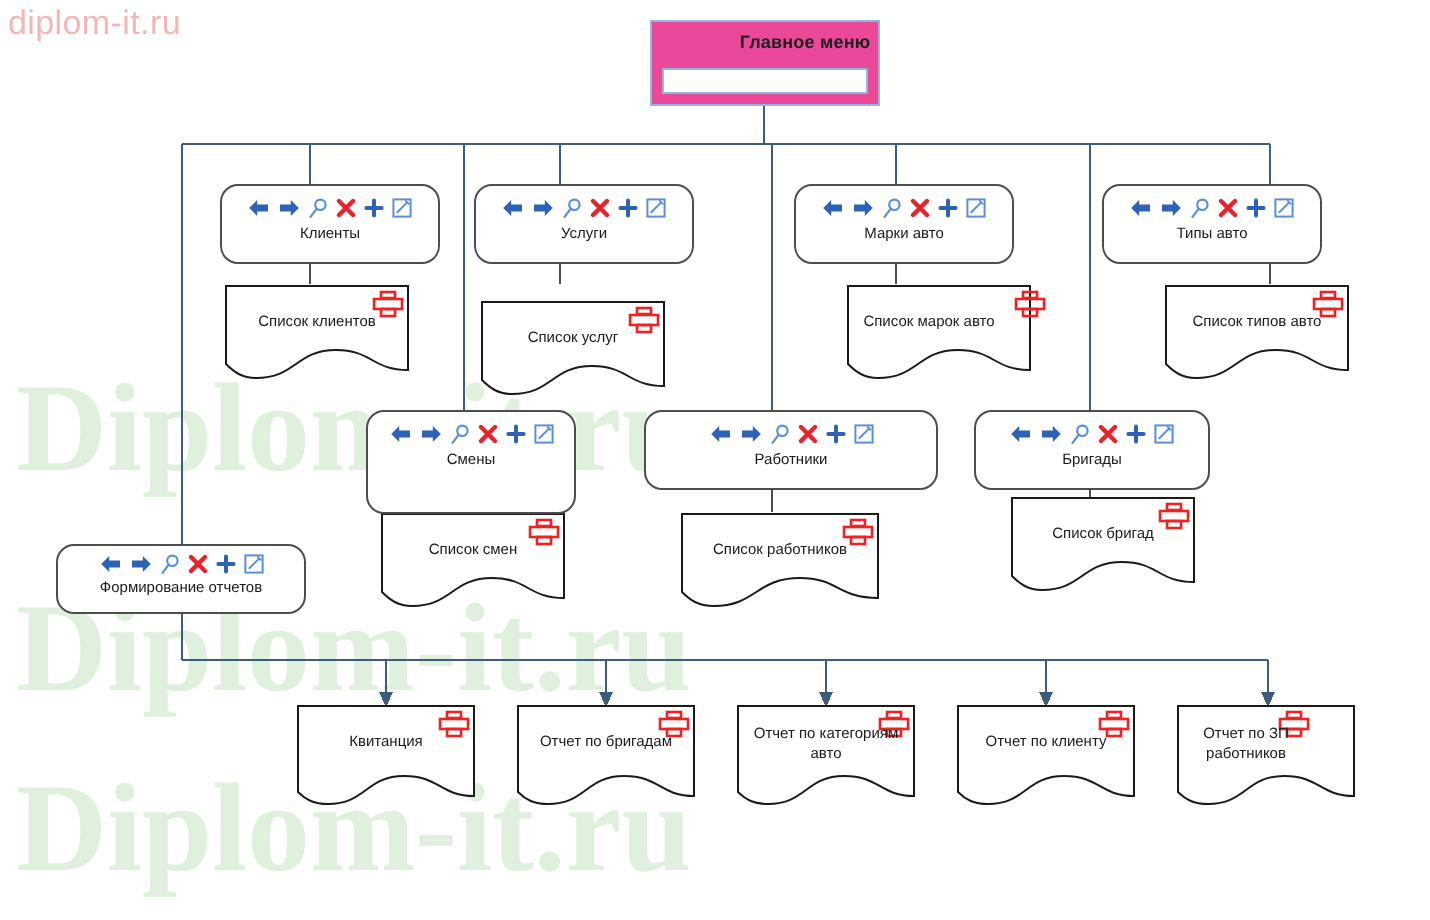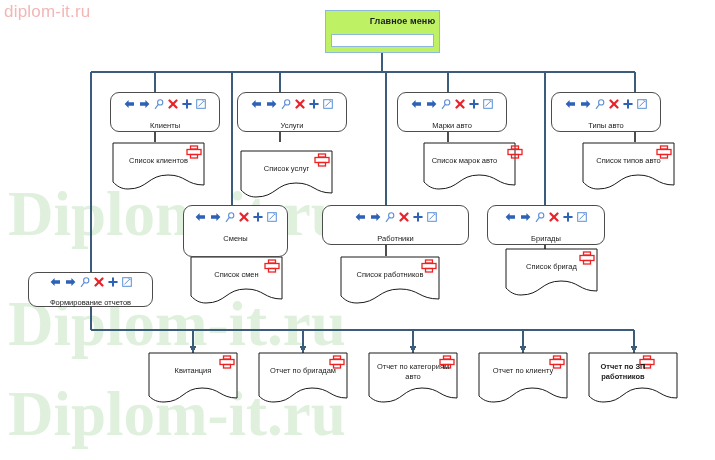--- a/index.html
+++ b/index.html
@@ -20,33 +20,33 @@
 
   .brand{position:absolute;left:4px;top:2px;z-index:6;
          font-family:"Liberation Sans", sans-serif;font-size:17px;
          color:#f3b6b6;letter-spacing:.2px;}
 
   
   #wires{position:absolute;left:0;top:0;z-index:2;}
 
   
   .mainmenu{position:absolute;z-index:4;left:325px;top:10px;width:115px;height:43px;
-            border:1px solid #8fb8de;background:#bef264;box-sizing:border-box;padding-left:40px;}
+            border:1px solid #8fb8de;background:#ec4899;box-sizing:border-box;padding-left:40px;}
   .mainmenu .mm-title{text-align:center;font-size:9px;font-weight:700;color:#202020;
             margin-top:5px;letter-spacing:.1px;}
   .mainmenu .mm-field{position:absolute;left:5px;right:5px;bottom:5px;height:11px;
             border:1px solid #8fb8de;background:#ffffff;}
 
   
   .module{position:absolute;z-index:4;box-sizing:border-box;
           border:1px solid #4d4d4d;border-radius:9px;background:#ffffff;}
   .module .tb{display:flex;align-items:center;justify-content:center;
               gap:4px;height:16px;margin-top:3px;}
   .module .mlabel{text-align:center;font-size:7.5px;color:#1a1a1a;
-              margin-top:9px;line-height:9px;padding:0 3px;}
+              margin-top:0;line-height:9px;padding:0 3px;}
 
   .ic{display:inline-block;line-height:0;}
   .ic svg{display:block;}
 
   
   .doc{position:absolute;z-index:3;}
   .doc .doclabel{position:absolute;left:0;right:0;top:14px;text-align:center;
        font-size:7.5px;color:#1a1a1a;line-height:9.5px;padding:0 6px;
        box-sizing:border-box;}
   .doc .printer{position:absolute;right:3px;top:3px;}
@@ -679,21 +679,21 @@
           <g fill="none" stroke="#ee2222" stroke-width="1.3">
         <rect x="4.5" y="1" width="7" height="3"></rect>
             <rect x="1" y="4.5" width="14" height="5"></rect>
         <rect x="4.5" y="9.5" width="7" height="3.5"></rect>
           </g>
         </svg>
     </span>
     <div class="doclabel">Отчет по клиенту</div>
   </div>
 
-  <div class="doc" style="left:588px;top:352px;width:70px;height:55px;font-weight:bold;">
+  <div class="doc" style="left:588px;top:352px;width:70px;height:55px;">
     <svg width="90" height="55">
       <path d="M1,1 L89,1 L89,46 C72,46 72,36 54,36 C35,36 35,50 16,50 C9,50 5,48 1,44 Z" fill="#ffffff" stroke="#1a1a1a" stroke-width="1"></path>
     </svg>
     <span class="printer">
       <svg width="16" height="14" viewBox="0 0 16 14">
           <g fill="none" stroke="#ee2222" stroke-width="1.3">
         <rect x="4.5" y="1" width="7" height="3"></rect>
             <rect x="1" y="4.5" width="14" height="5"></rect>
         <rect x="4.5" y="9.5" width="7" height="3.5"></rect>
           </g>

